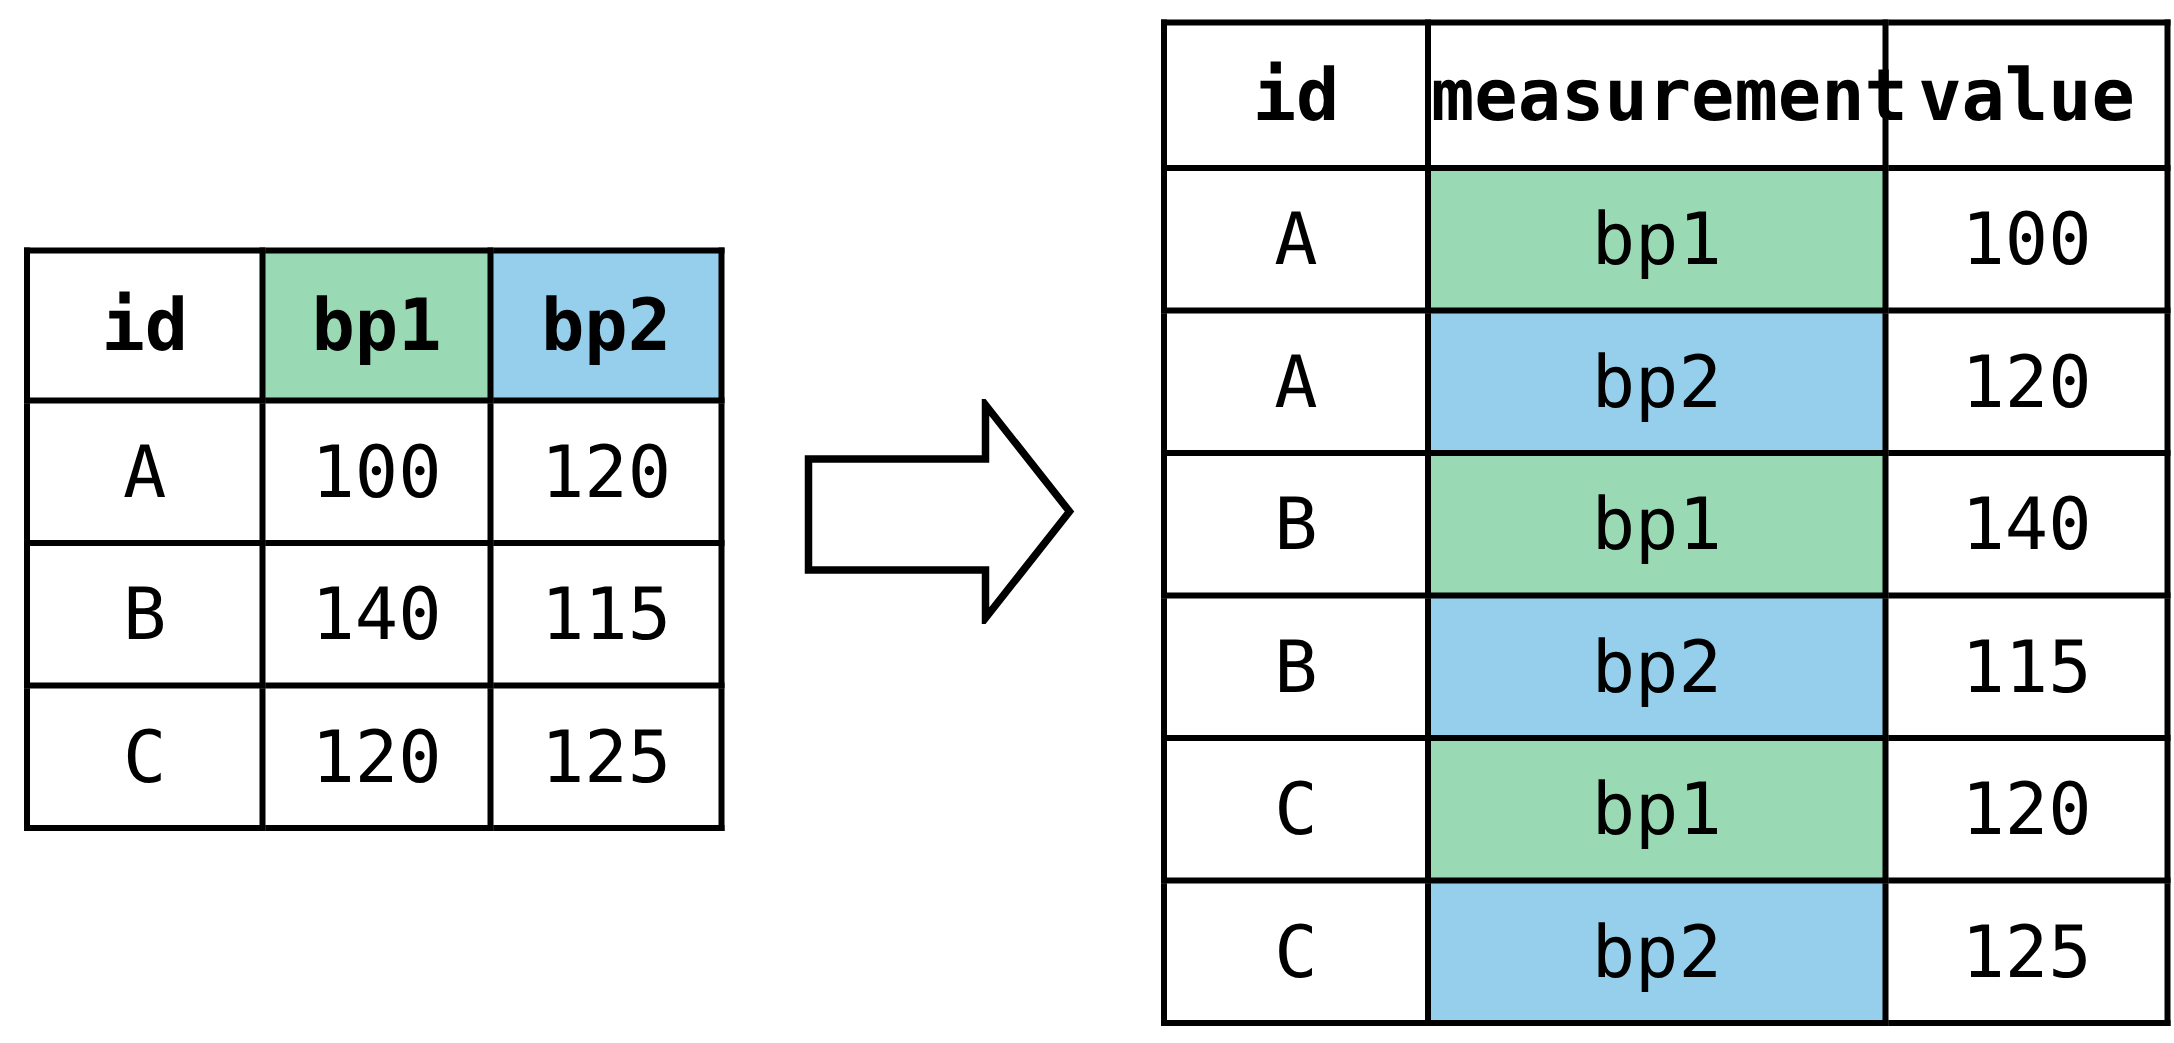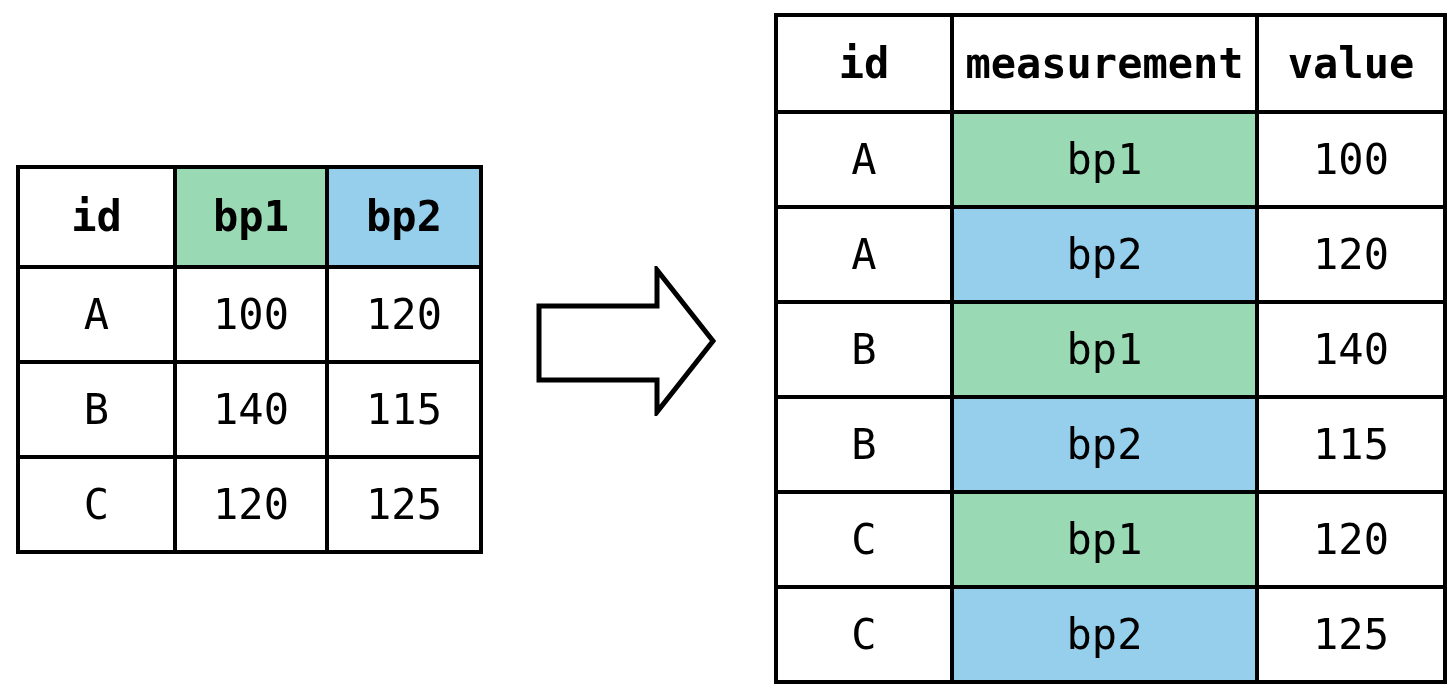--- a/index.html
+++ b/index.html
@@ -18,21 +18,21 @@
   table.tbl {
     position: absolute;
     border-collapse: collapse;
     table-layout: fixed;
     background: #fff;
   }
   table.tbl td {
     border: 4px solid var(--border, #000);
     text-align: center;
     vertical-align: middle;
-    font-size: 42px;
+    font-size: 48px;
     font-weight: 500;
     padding: 0;
     line-height: 1;
   }
   table.tbl td.hdr {
     font-weight: bold;
   }
   .bg-green { background: var(--green); }
   .bg-blue  { background: var(--blue); }
 

